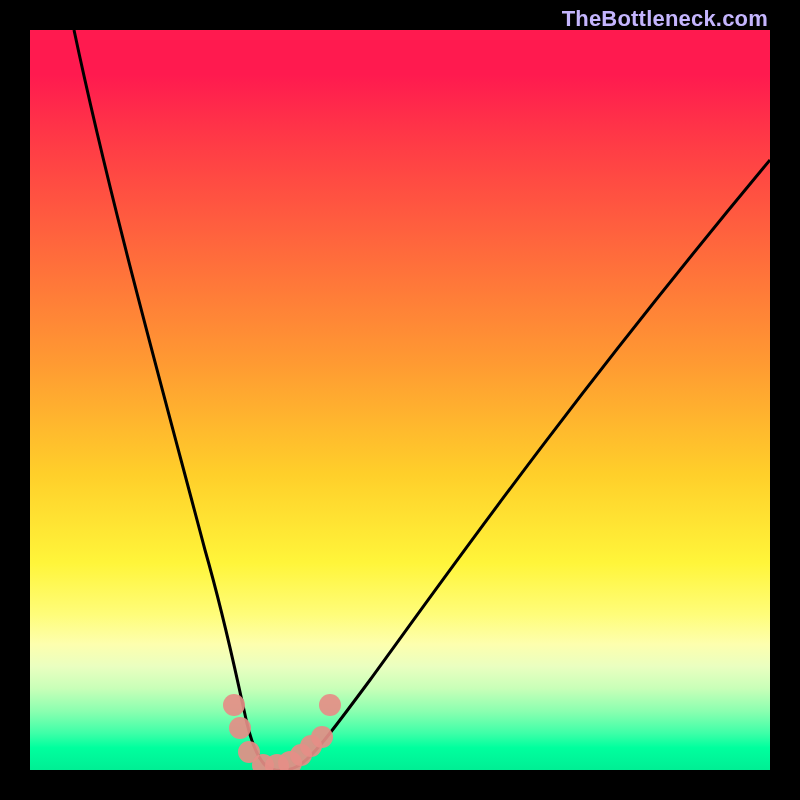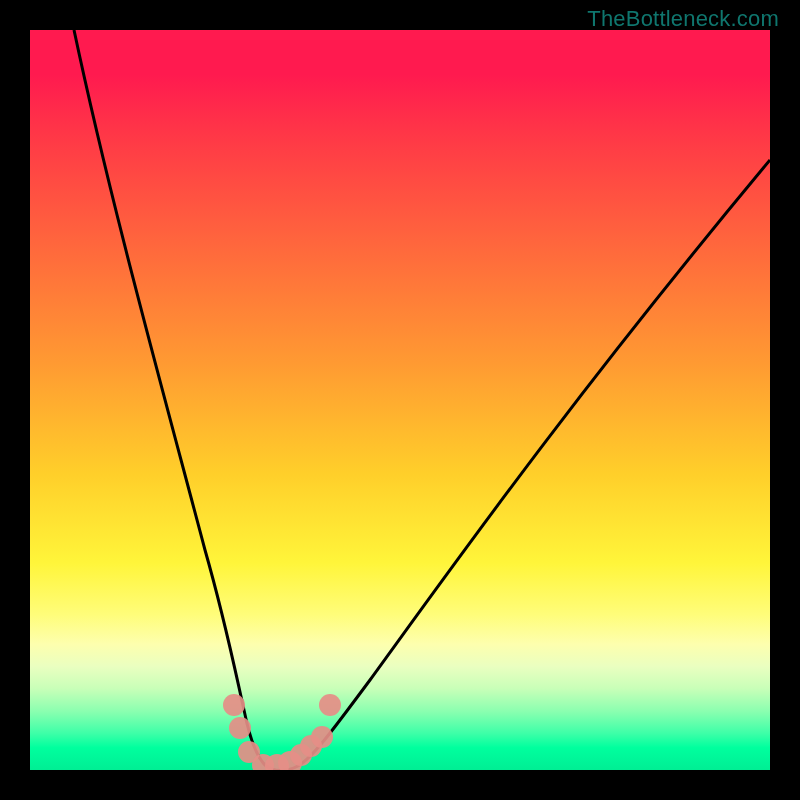--- a/index.html
+++ b/index.html
@@ -41,26 +41,27 @@
       #c8ffb8 89%,
       #8cffb0 92%,
       #3fffa8 95%,
       #00ff9e 97%,
       #00ee94 100%
     );
   }
   .watermark {
     position: absolute;
     top: 6px;
-    right: 21px;
+    right: 32px;
     font-family: Arial, Helvetica, sans-serif;
     font-size: 22px;
-    color: #0f766e;
+    color: #c4b5fd;
     letter-spacing: 0.2px;
     user-select: none;
+    font-weight: bold;
   }
   svg.curve {
     position: absolute;
     inset: 0;
   }
 </style>
 </head>
 <body>
 
 <div class="frame">

